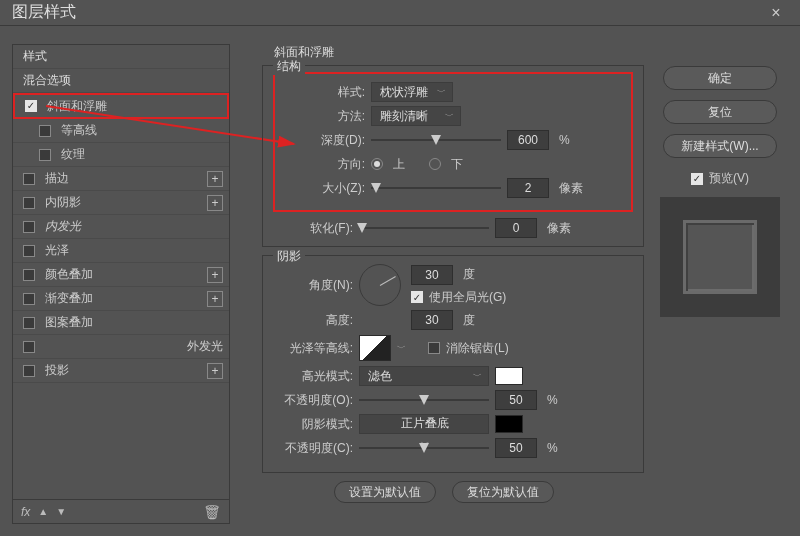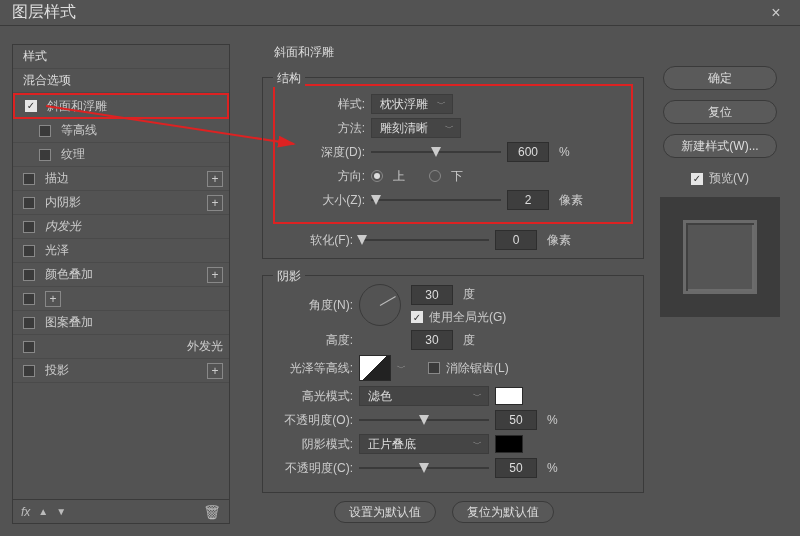--- a/index.html
+++ b/index.html
@@ -70,21 +70,21 @@
   .sidebar .footer .trash { font-size:14px; color:#bbb; }
   .sidebar .footer .fx { font-style: italic; color:#bbb; }
   .sidebar .footer .arr { font-size:10px; color:#bbb; margin-left:2px;}
   
   .mid {
     position: absolute; left: 244px; top: 18px; right: 156px; bottom: 12px;
   }
   .sectitle { color:#ddd; margin: 0 0 4px 30px; }
   .group {
     border: 1px solid #3a3a3a;
-    margin: 16px 0 8px 18px;
+    margin: 4px 0 8px 18px;
     padding: 6px 10px 12px 10px;
     position: relative;
   }
   .group-title {
     position: absolute; top: -8px; left: 10px;
     background: #535353;
     padding: 0 4px;
     color:#ddd;
     font-size: 12px;
   }
@@ -267,20 +267,21 @@
           <span class="cb"></span>
           <span class="lab">光泽</span>
         </div>
         <div class="side-item" style="padding-left: 10px;">
           <span class="cb"></span>
           <span class="lab">颜色叠加</span>
           <span class="plus">+</span>
         </div>
         <div class="side-item" style="padding-left: 10px;">
           <span class="cb"></span>
+          <span class="lab">渐变叠加</span>
           <span class="plus">+</span>
         </div>
         <div class="side-item" style="padding-left: 10px;">
           <span class="cb"></span>
           <span class="lab">图案叠加</span>
         </div>
         <div class="side-item" style="padding-left: 10px; text-align: right;">
           <span class="cb"></span>
           <span class="lab">外发光</span>
         </div>
@@ -410,21 +411,21 @@
         <span class="rlab">不透明度(O):</span>
         <span class="slider">
           <span class="track"></span>
             <span class="thumb" style="left:50%"></span>
         </span>
         <span class="numbox">50</span>
         <span class="unit">%</span>
       </div>
       <div class="row">
         <span class="rlab">阴影模式:</span>
-        <span class="dropdown" style="width:130px;">
+        <span class="dropdown" style="width:130px;flex-direction:column;">
           <span class="dv">正片叠底</span>
           <span class="car">﹀</span>
         </span>
         <span class="colorbox" style="background:#000000"></span>
       </div>
       <div class="row">
         <span class="rlab">不透明度(C):</span>
         <span class="slider">
           <span class="track"></span>
             <span class="thumb" style="left:50%"></span>

